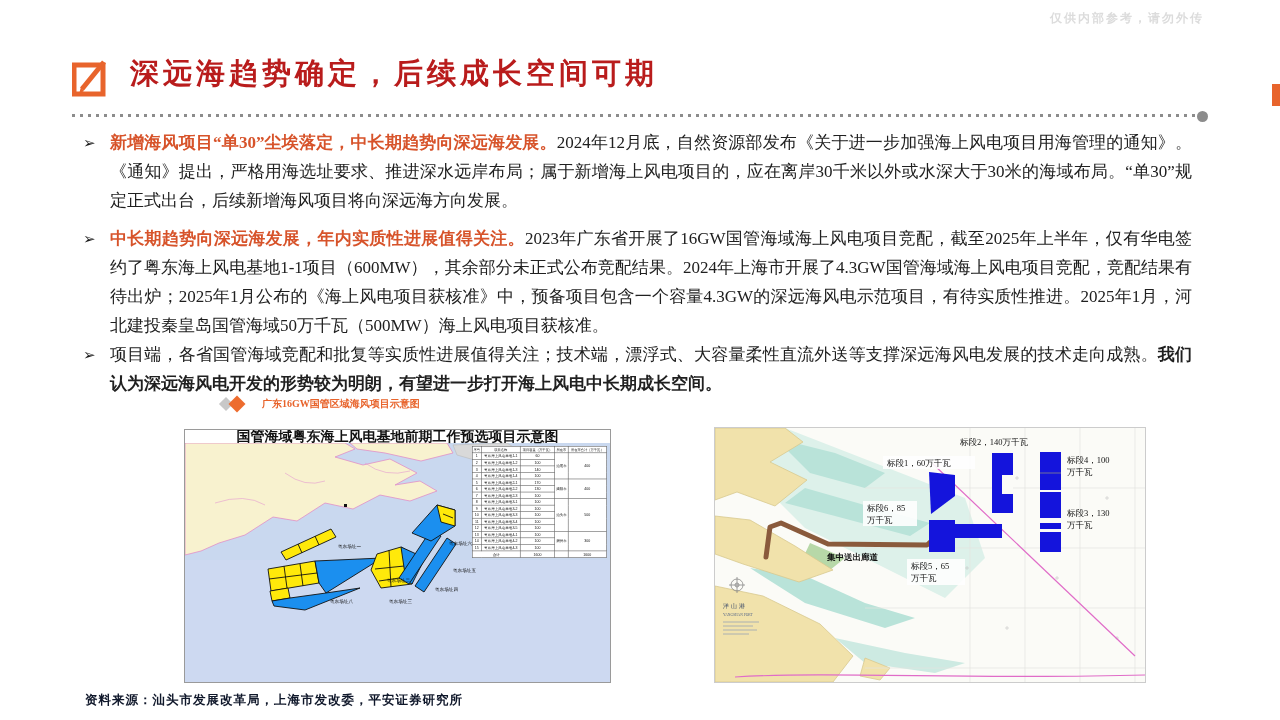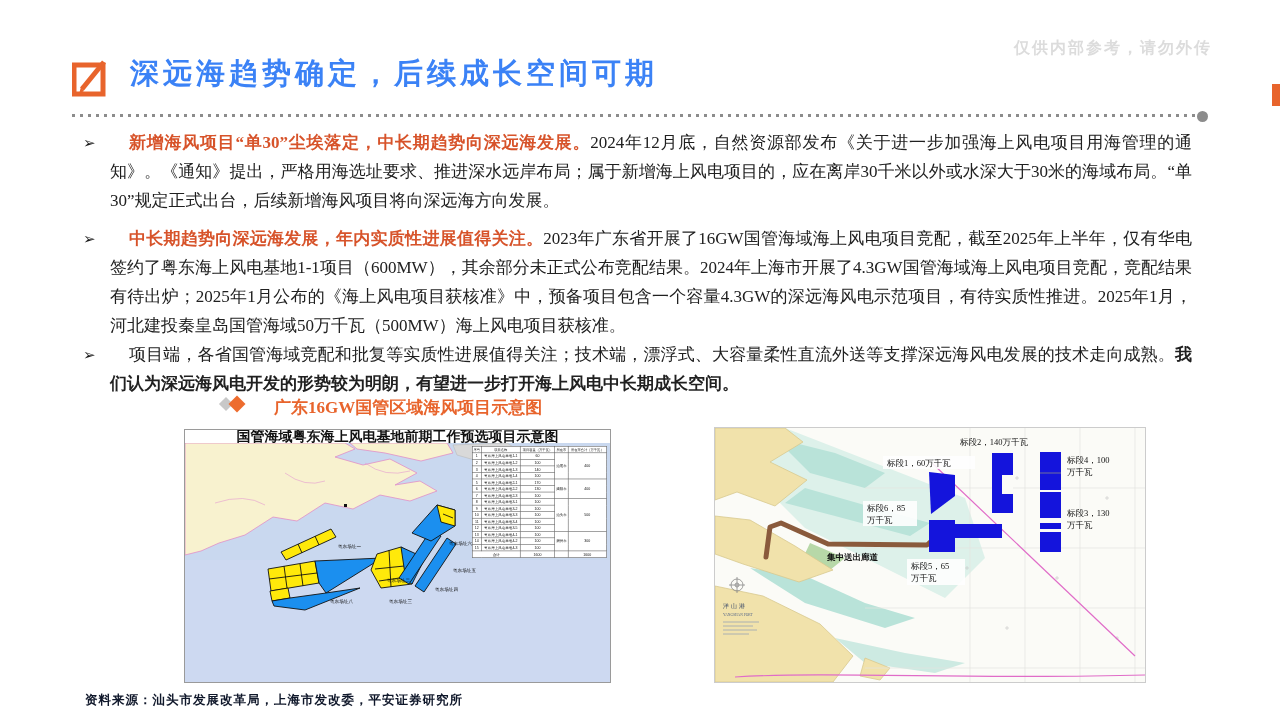--- a/index.html
+++ b/index.html
@@ -1,38 +1,38 @@
 <!DOCTYPE html>
 <html><head>
 <meta charset="utf-8">
 <style>
   html,body{margin:0;padding:0;background:#e9e9e9;}
   .slide{position:relative;width:1280px;height:720px;background:#ffffff;overflow:hidden;
          font-family:"Liberation Serif","DejaVu Serif",serif;}
   
-  .watermark{position:absolute;top:10px;right:68px;font-size:16px;color:#dcdcdc;
-             letter-spacing:2px;font-weight:bold;margin-top:28px;}
+  .watermark{position:absolute;top:10px;right:76px;font-size:12px;color:#dcdcdc;
+             letter-spacing:2px;font-weight:bold;}
   
   .title-icon{position:absolute;left:72px;top:57px;width:40px;height:40px;}
   .page-title{position:absolute;left:130px;top:54px;font-size:29px;font-weight:bold;
-              color:#3b82f6;letter-spacing:4px;}
+              color:#b91c1c;letter-spacing:4px;}
   .divider{position:absolute;left:72px;top:114px;width:1124px;height:3px;
            background:repeating-linear-gradient(90deg,#8c8c8c 0 3px,transparent 3px 8px);}
   .divider-dot{position:absolute;left:1197px;top:110.5px;width:11px;height:11px;border-radius:50%;
                background:#8c8c8c;}
   .edge-tab{position:absolute;right:0;top:84px;width:8px;height:22px;background:#E8642C;}
   
   .bullet{position:absolute;left:73px;width:1119px;padding-left:37px;box-sizing:border-box;
           font-size:17px;line-height:29px;color:#202020;text-align:justify;}
   .bullet .arrow{position:absolute;left:10px;top:1px;font-size:15px;color:#1a1a1a;}
-  .bullet .lead{color:#D7532A;font-weight:bold;margin-left:19px;}
+  .bullet .lead{color:#D7532A;font-weight:bold;}
   .bullet .tailb{font-weight:bold;}
   
-  .caption{position:absolute;top:396px;font-size:17px;font-weight:bold;color:#E8642C;
-           display:flex;gap:12px;}
+  .caption{position:absolute;top:396px;font-size:10px;font-weight:bold;color:#E8642C;
+           display:flex;align-items:center;}
   .diamonds{display:inline-block;position:relative;width:34px;height:16px;margin-right:10px;}
   .diamond-grey{position:absolute;left:3px;top:3px;width:10px;height:10px;background:#c8c8c8;
                 transform:rotate(45deg);}
   .diamond-orange{position:absolute;left:13px;top:2px;width:12px;height:12px;background:#ED6C2E;
                 transform:rotate(45deg);}
   
   .figure{position:absolute;overflow:hidden;}
   .fig-left{left:185px;top:430px;width:425px;height:252px;outline:1px solid #9a9a9a;background:#c9d8ef;}
   .fig-right{left:715px;top:428px;width:430px;height:254px;outline:1px solid #cccccc;background:#fafaf6;}
   .map-title{position:absolute;left:0;top:0;width:100%;height:13px;background:#fff;

